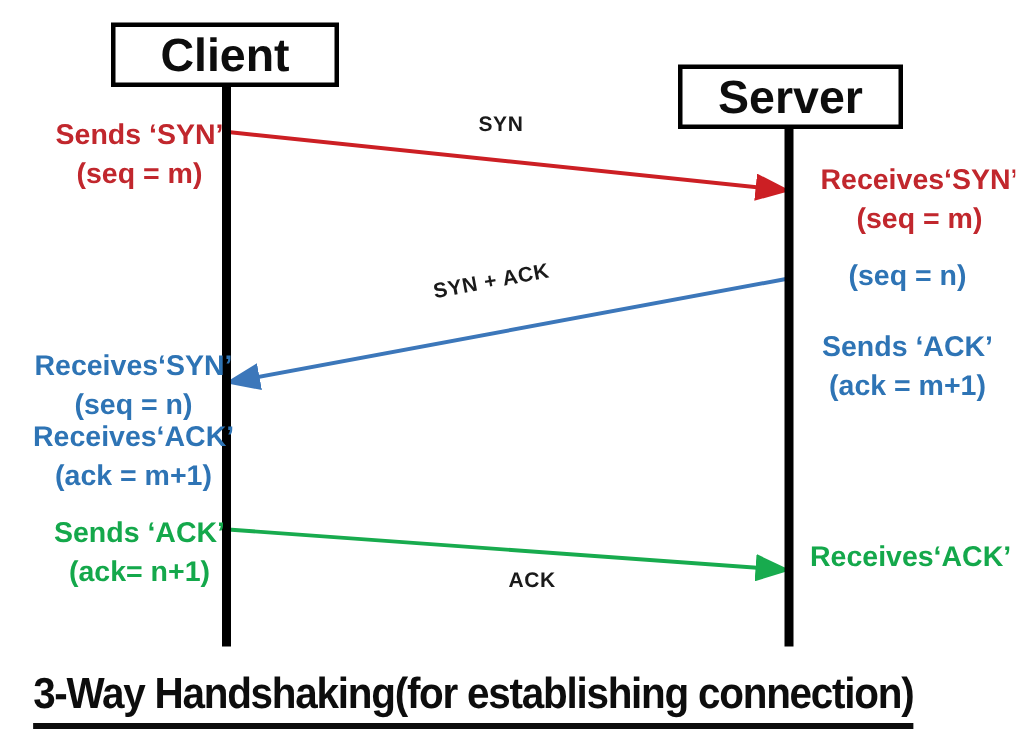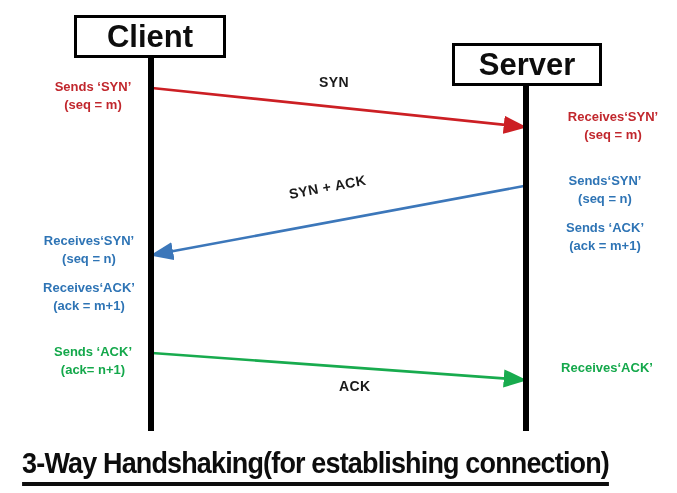--- a/index.html
+++ b/index.html
@@ -59,21 +59,21 @@
     width: 677px;
     height: 493px;
     z-index: 2;
   }
 
   
   .annot {
     position: absolute;
     font-family: "Liberation Sans", sans-serif;
     font-weight: bold;
-    font-size: 13px;
+    font-size: 19px;
     line-height: 1.35;
     text-align: center;
     white-space: nowrap;
     z-index: 5;
   }
   .annot .line { display: block; }
   .annot.red   { color: #c1272d; }
   .annot.blue  { color: #2e74b5; }
   .annot.green { color: #14a84b; }
 
@@ -167,21 +167,20 @@
     <span class="line">Sends ‘SYN’</span>
     <span class="line">(seq = m)</span>
   </div>
 
   <div class="annot red" id="annot-server-syn-recv">
     <span class="line">Receives‘SYN’</span>
     <span class="line">(seq = m)</span>
   </div>
 
   <div class="annot blue" id="annot-server-sends-syn">
-    <span class="line">Sends‘SYN’</span>
     <span class="line">(seq = n)</span>
   </div>
 
   <div class="annot blue" id="annot-server-sends-ack">
     <span class="line">Sends ‘ACK’</span>
     <span class="line">(ack = m+1)</span>
   </div>
 
   <div class="annot blue" id="annot-client-recv-syn">
     <span class="line">Receives‘SYN’</span>

